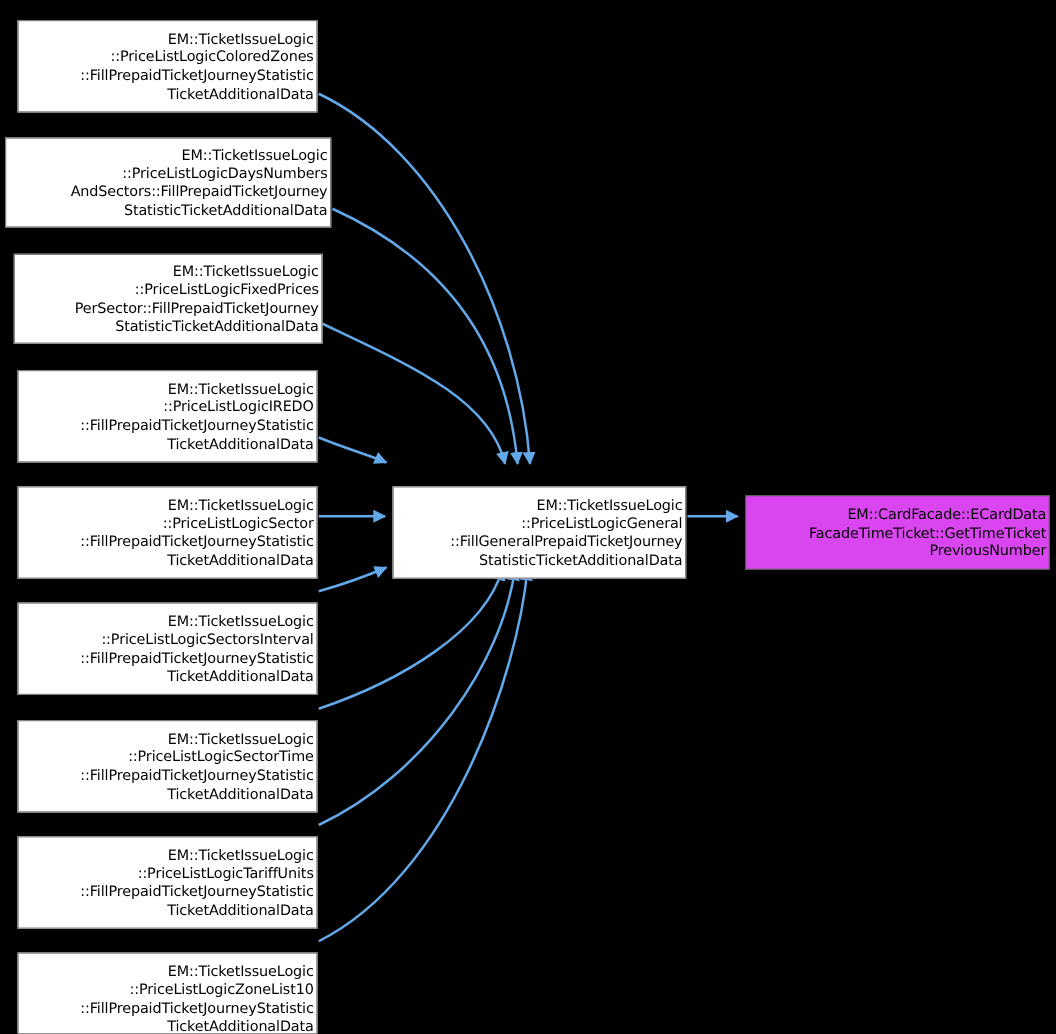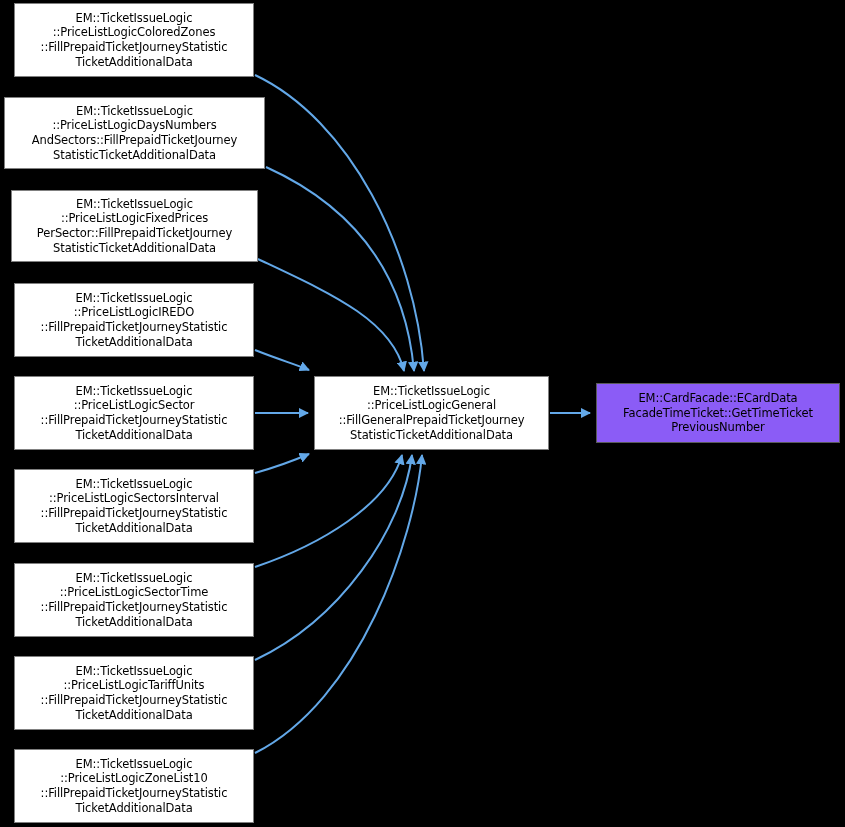--- a/index.html
+++ b/index.html
@@ -16,29 +16,30 @@
     font-family: "DejaVu Sans", sans-serif;
   }
   .node {
     position: absolute;
     box-sizing: border-box;
     border: 1px solid #808080;
     background: #ffffff;
     color: #000000;
     font-size: 11.5px;
     line-height: 14.6px;
-    text-align: center;
+    text-align: right;
     display: flex;
     align-items: center;
     justify-content: center;
     white-space: pre-line;
     letter-spacing: -0.1px;
+    margin-top: 13px;
   }
   .node.shaded {
-    background: #8b5cf6;
+    background: #d946ef;
     border: 1px solid #5a5a5a;
   }
   .node .label {
     display: block;
     width: 100%;
     padding: 0 2px;
   }
   svg#edges {
     position: absolute;
     left: 0;

